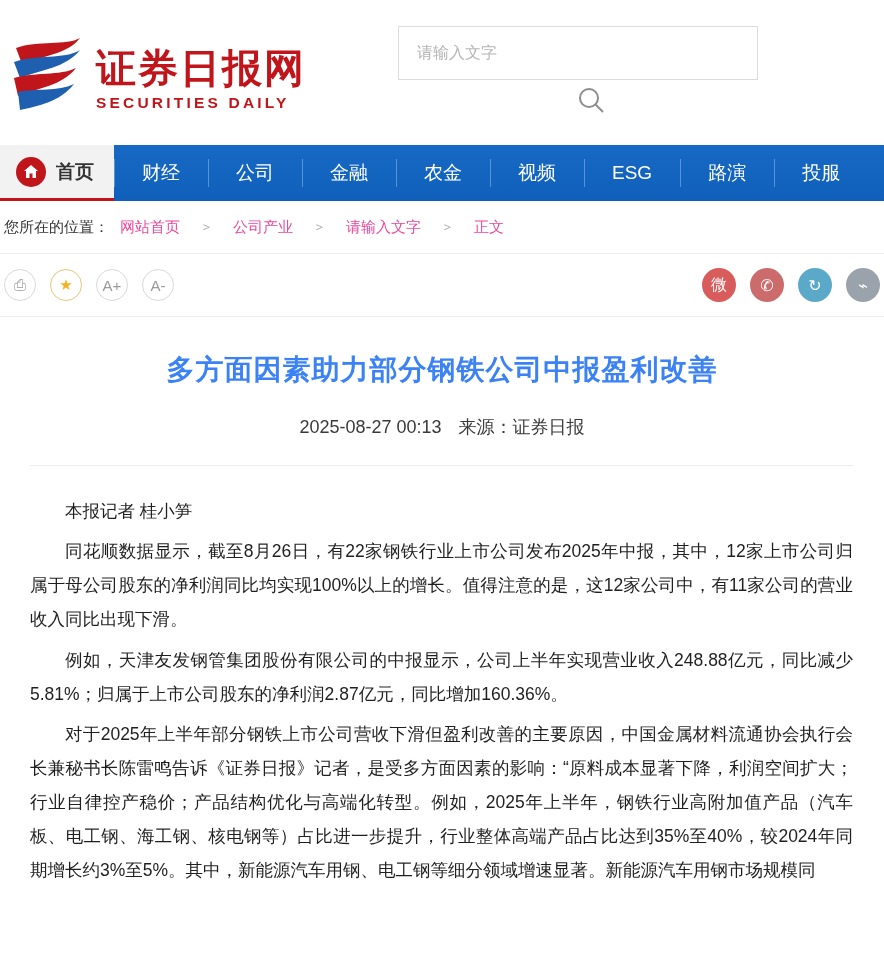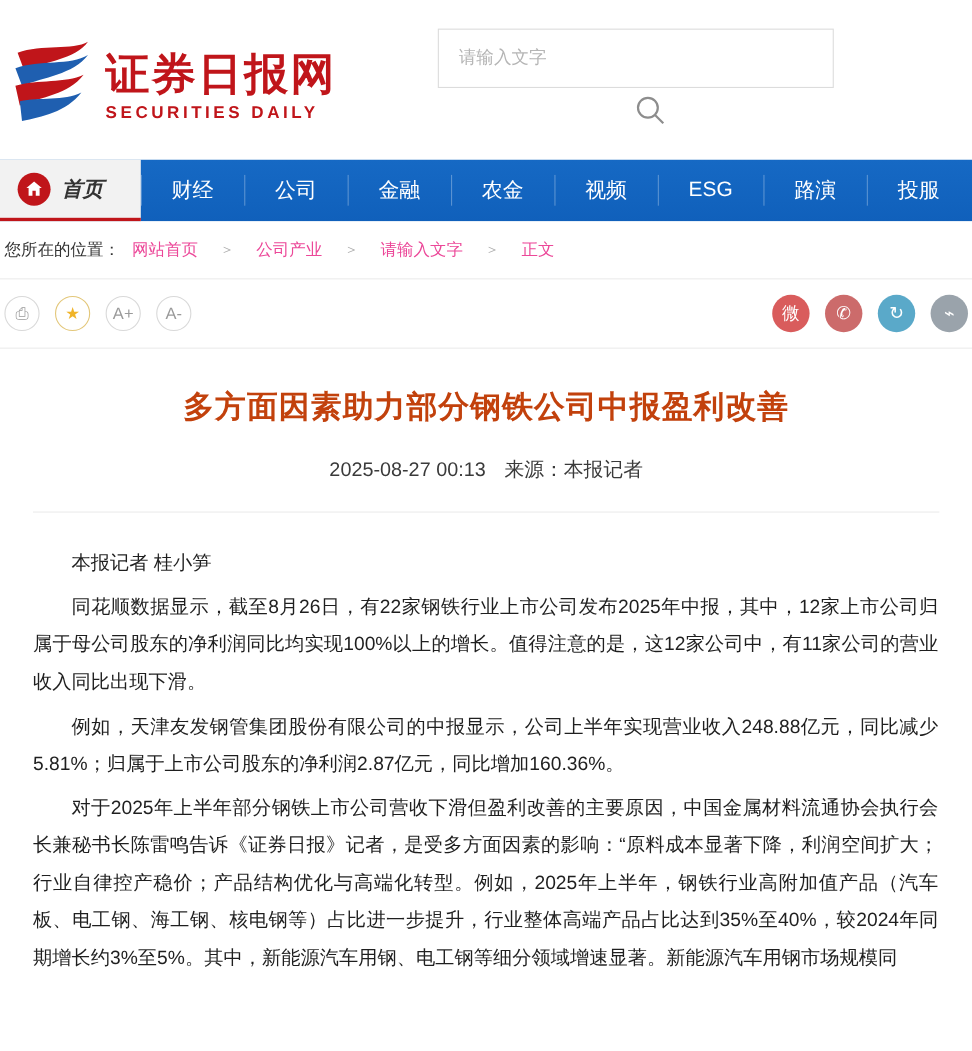--- a/index.html
+++ b/index.html
@@ -114,24 +114,23 @@
     left: 0;
     top: 14px;
     bottom: 14px;
     width: 1px;
     background: rgba(255,255,255,0.30);
   }
   .nav-item.home {
     background: #f2f2f2;
     color: #333;
     font-weight: bold;
-    padding: 0 34px 0 16px;
+    padding: 0 20px 0 16px;
     border-bottom: 3px solid #c0151a;
     box-sizing: border-box;
-    font-style: italic;
   }
   .nav-item.home::before { display: none; }
   .home-icon {
     width: 30px; height: 30px;
     border-radius: 50%;
     background: #c0151a;
     margin-right: 10px;
     display: flex; align-items: center; justify-content: center;
     flex: none;
   }
@@ -198,21 +197,21 @@
   
   .article {
     border-top: 1px solid #ececec;
     padding: 0 30px;
   }
   .article-title {
     text-align: center;
     font-family: "DejaVu Serif", serif;
     font-size: 28px;
     font-weight: bold;
-    color: #c2410c;
+    color: #3b82f6;
     margin-top: 34px;
     letter-spacing: 1px;
   }
   .article-meta {
     text-align: center;
     font-size: 18px;
     color: #3a3a3a;
     margin-top: 26px;
     padding-bottom: 26px;
     border-bottom: 1px solid #ececec;
@@ -335,21 +334,21 @@
     <div class="share-btn sb-share">
         <span>⌁</span>
       </div>
   </div>
 </div>
 
 <div class="article">
   <h1 class="article-title">多方面因素助力部分钢铁公司中报盈利改善</h1>
   <div class="article-meta">
     <span>2025-08-27 00:13</span>
-    <span class="src">来源：</span><span>本报记者</span>
+    <span class="src">来源：</span><span>证券日报</span>
   </div>
   <div class="article-body">
     <p class="byline">本报记者 桂小笋</p>
     <p class="para">同花顺数据显示，截至8月26日，有22家钢铁行业上市公司发布2025年中报，其中，12家上市公司归属于母公司股东的净利润同比均实现100%以上的增长。值得注意的是，这12家公司中，有11家公司的营业收入同比出现下滑。</p>
     <p class="para">例如，天津友发钢管集团股份有限公司的中报显示，公司上半年实现营业收入248.88亿元，同比减少5.81%；归属于上市公司股东的净利润2.87亿元，同比增加160.36%。</p>
     <p class="para">对于2025年上半年部分钢铁上市公司营收下滑但盈利改善的主要原因，中国金属材料流通协会执行会长兼秘书长陈雷鸣告诉《证券日报》记者，是受多方面因素的影响：“原料成本显著下降，利润空间扩大；行业自律控产稳价；产品结构优化与高端化转型。例如，2025年上半年，钢铁行业高附加值产品（汽车板、电工钢、海工钢、核电钢等）占比进一步提升，行业整体高端产品占比达到35%至40%，较2024年同期增长约3%至5%。其中，新能源汽车用钢、电工钢等细分领域增速显著。新能源汽车用钢市场规模同</p>
   </div>
 </div>
 
 </body></html>

